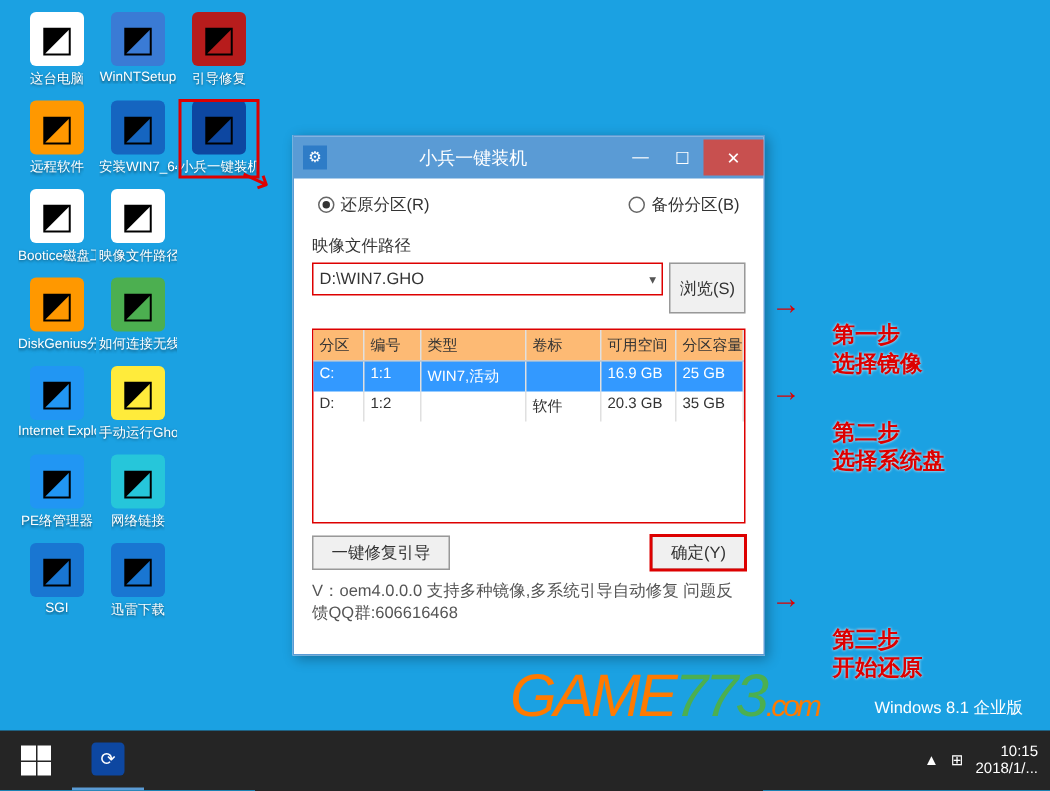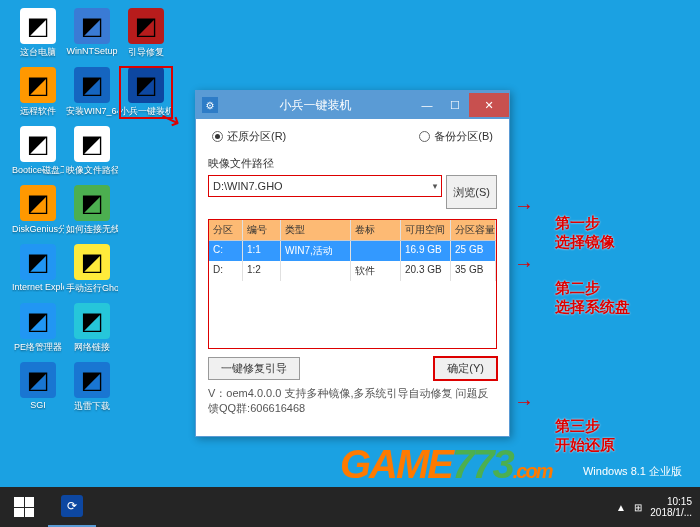--- a/index.html
+++ b/index.html
@@ -55,21 +55,21 @@
 
 .taskbar { position: absolute; bottom: 0; left: 0; right: 0; height: 40px; background: #252525; display: flex; align-items: center; }
 .start-btn { width: 48px; height: 40px; display: flex; align-items: center; justify-content: center; cursor: pointer; }
 .win-logo { width: 20px; height: 20px; display: grid; grid-template-columns: 1fr 1fr; grid-template-rows: 1fr 1fr; gap: 1px; }
 .win-logo > div { background: #fff; }
 .task-item { width: 48px; height: 40px; display: flex; align-items: center; justify-content: center; border-bottom: 2px solid #5a9bd5; cursor: pointer; }
 .tray { margin-left: auto; display: flex; align-items: center; gap: 8px; padding-right: 8px; color: #fff; font-size: 10px; }
 
 
 .watermark { position: absolute; right: 18px; bottom: 48px; color: #fff; font-size: 11px; text-align: right; margin-top: 44px; }
-.game-logo { position: absolute; left: 340px; bottom: 40px; font-size: 40px; font-weight: 700; font-style: italic; letter-spacing: -2px; margin-top: 36px; }
+.game-logo { position: absolute; left: 340px; bottom: 40px; font-size: 40px; font-weight: 400; font-style: italic; letter-spacing: -2px; margin-top: 36px; }
 .game-logo .g1 { color: #ff7a00; } .game-logo .g2 { color: #4caf50; }
 </style>
 </head>
 <body>
 
 <div class="desktop">
   <div class="icon-grid" id="icon-grid">
       <div class="row">
         <div class="desktop-icon">
           <div class="icon-img" style="background: rgb(255, 255, 255);">◩</div>

